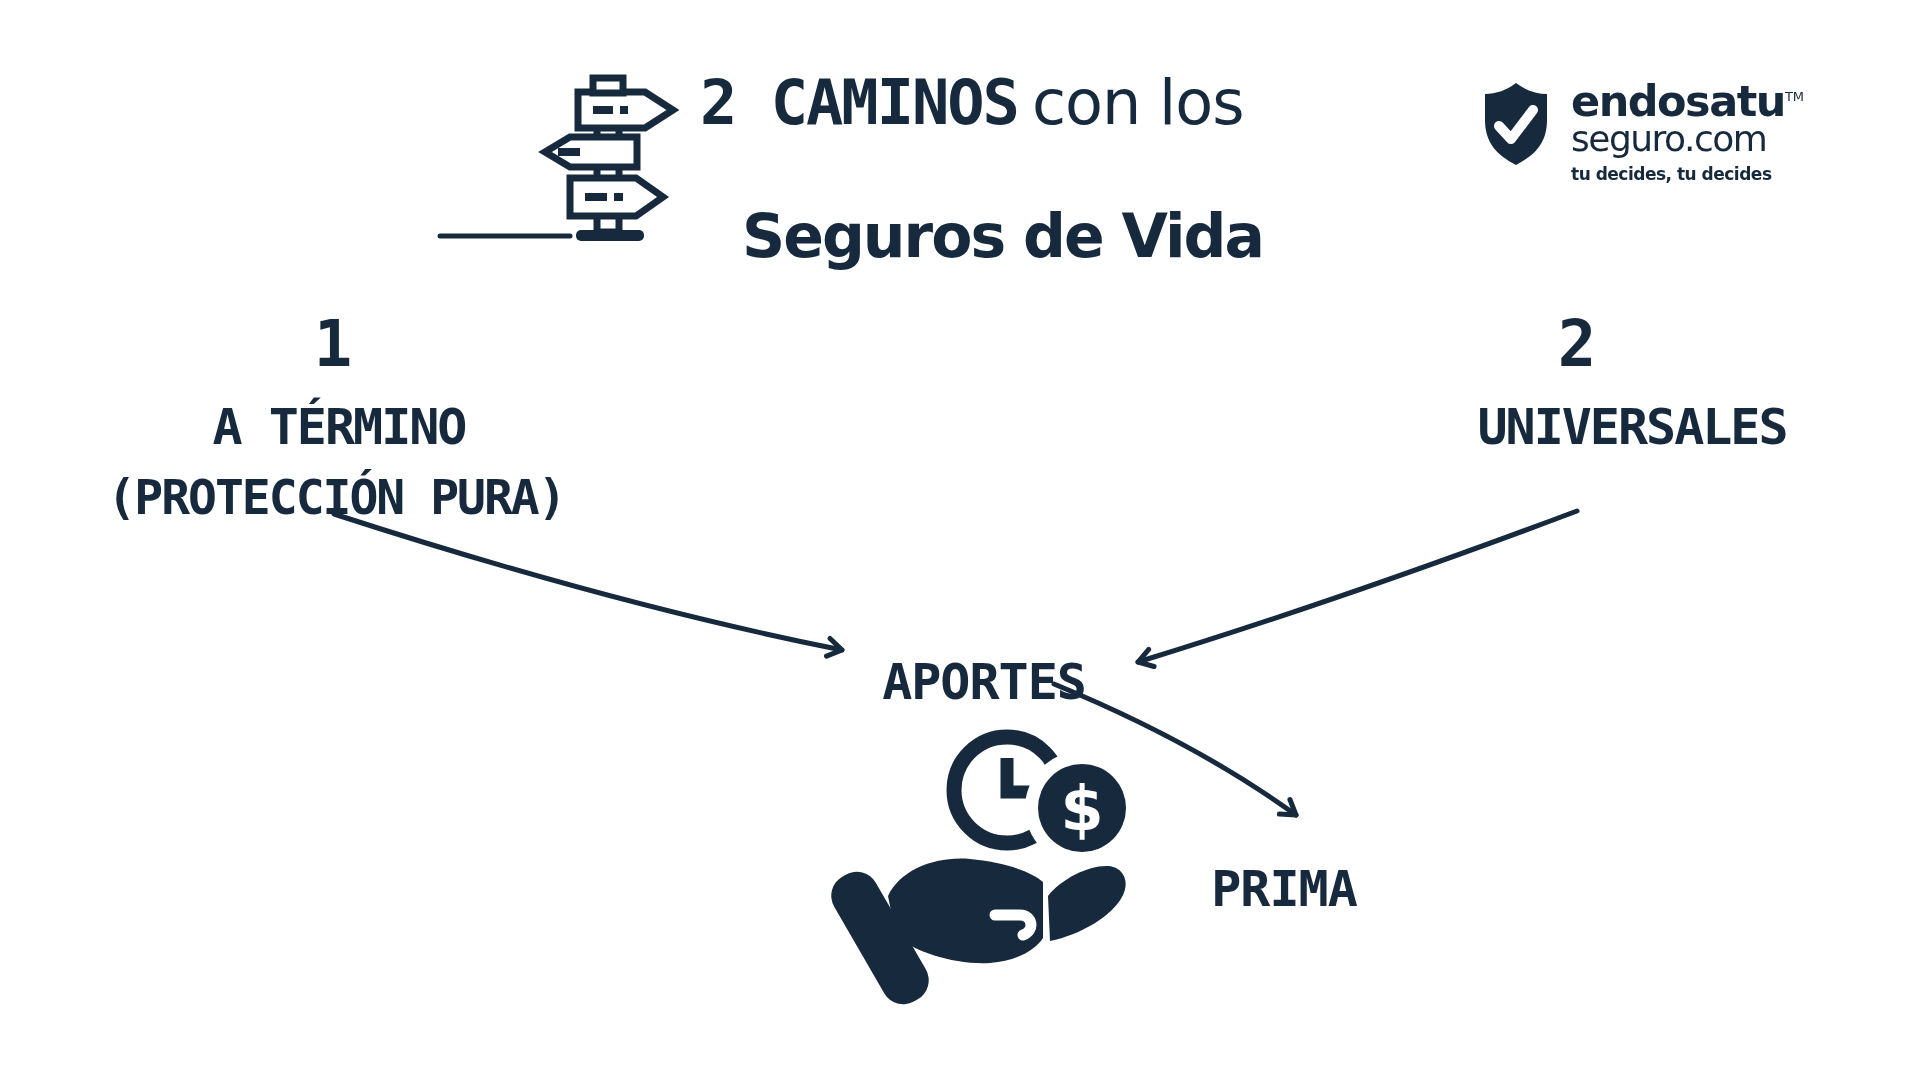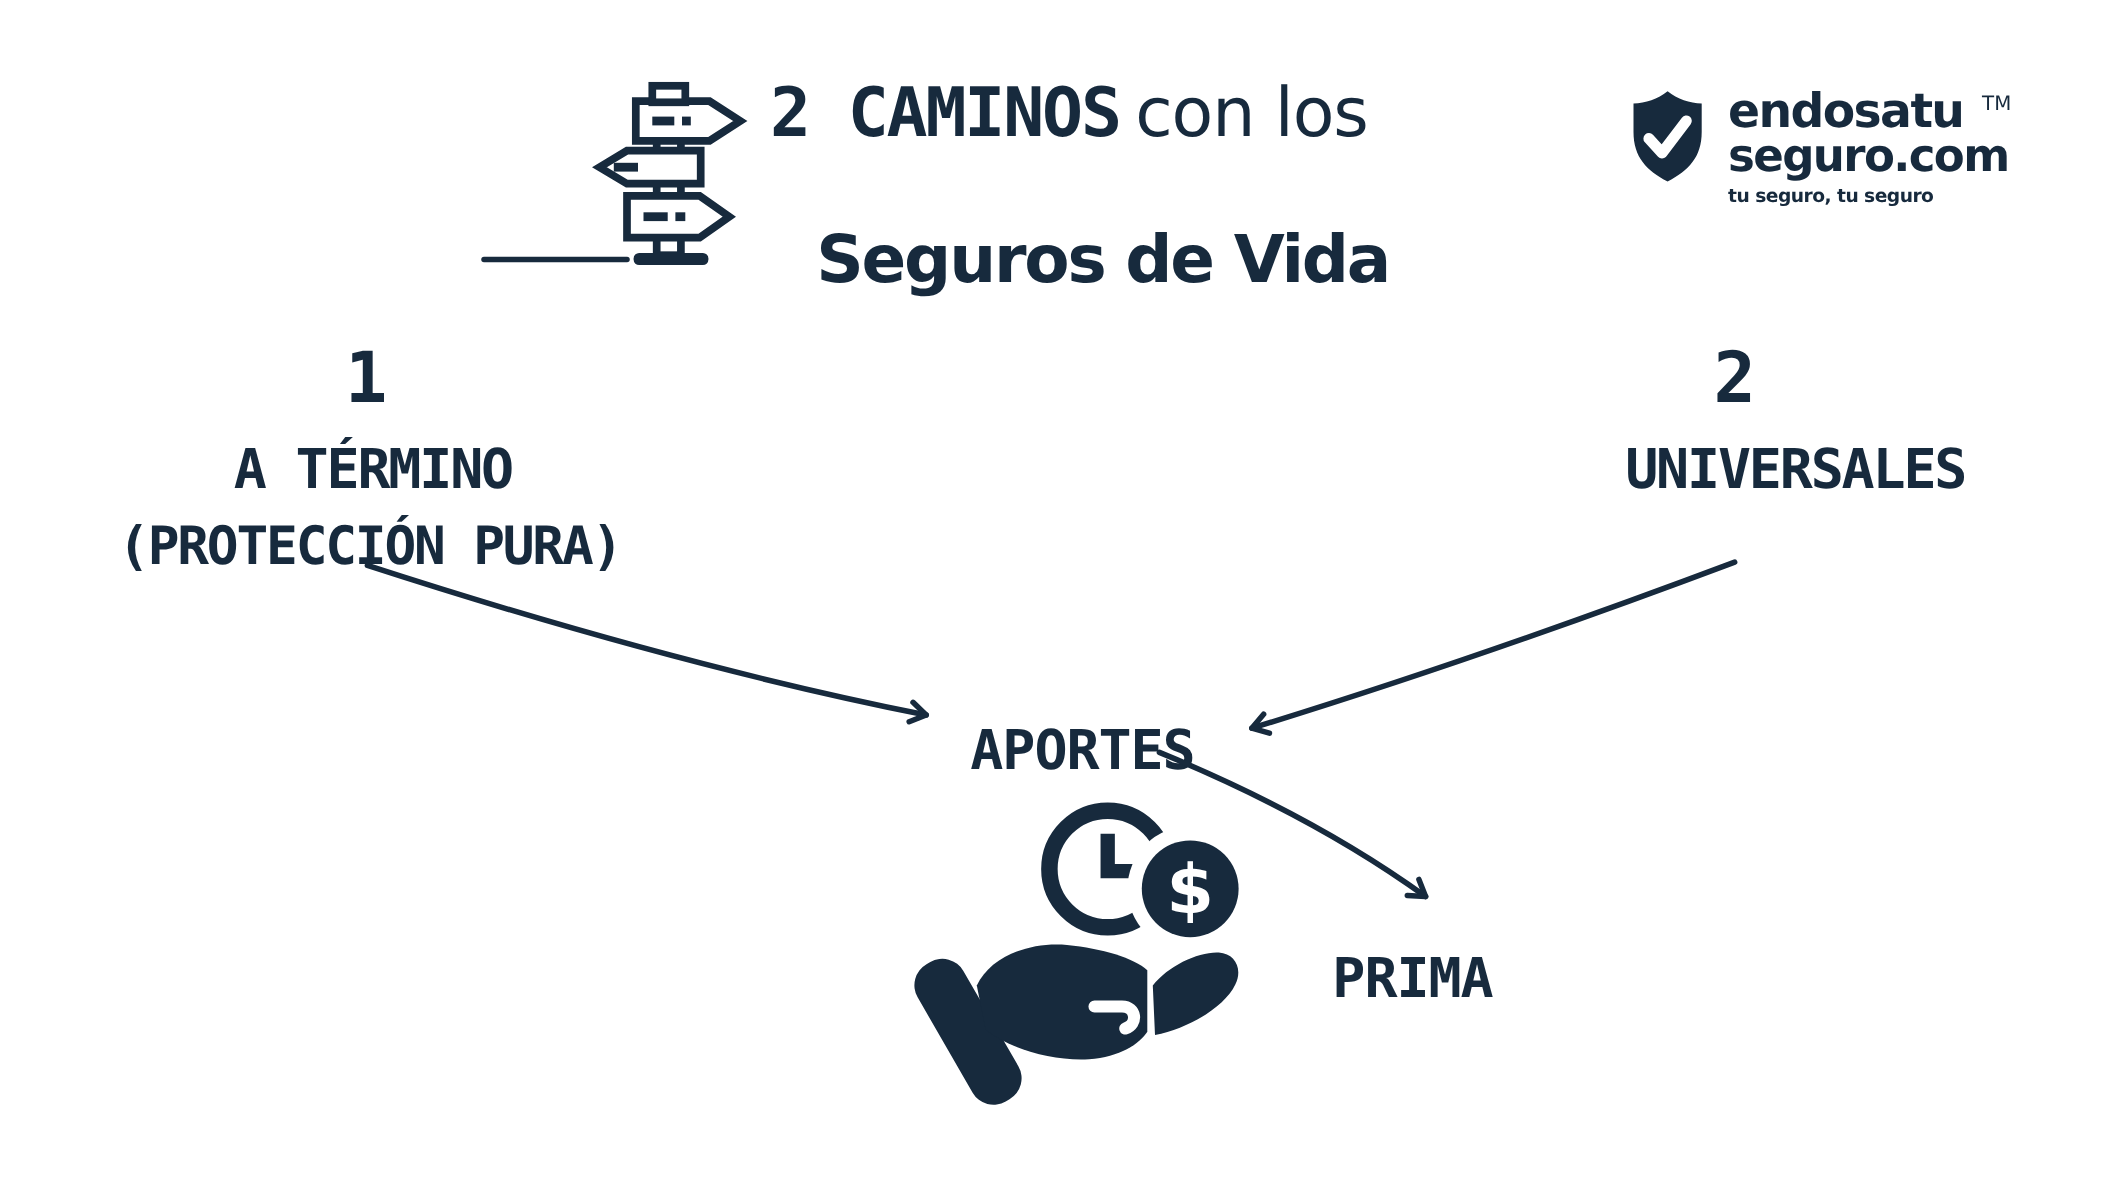--- a/index.html
+++ b/index.html
@@ -14,22 +14,22 @@
   }
   .centerx{transform:translateX(-50%);}
   
   .title-line1{left:700px;top:72px;font-size:62px;line-height:1;white-space:nowrap;}
   .title-bold{font-family:"DejaVu Sans Mono", monospace;font-weight:bold;letter-spacing:-2px;}
   .title-reg{font-family:"DejaVu Sans", sans-serif;font-weight:normal;margin-left:14px;letter-spacing:-1px;}
   .title-line2{left:742px;top:206px;font-size:60px;font-weight:bold;letter-spacing:-2px;line-height:1;white-space:nowrap;}
   
   .logo-text{left:1571px;top:80px;line-height:1;}
   .logo-row1{font-size:43px;font-weight:bold;letter-spacing:-1.5px;white-space:nowrap;}
-  .logo-tm{font-size:18px;font-weight:normal;letter-spacing:0;vertical-align:super;margin-left:17px;text-align:center;}
-  .logo-row2{font-size:41px;font-weight:bold;letter-spacing:-1.5px;margin-top:-2px;white-space:nowrap;}
+  .logo-tm{font-size:13px;font-weight:normal;letter-spacing:0;vertical-align:super;margin-left:0;text-align:center;}
+  .logo-row2{font-size:36px;font-weight:normal;letter-spacing:-1.5px;margin-top:-2px;white-space:nowrap;}
   .logo-tagline{font-size:17px;font-weight:bold;letter-spacing:-0.5px;margin-top:9px;white-space:nowrap;}
   
   .opt-number{font-size:64px;}
   .opt-title{font-size:50px;margin-left:12px;}
   .opt-subtitle{font-size:48px;margin-top:12px;}
   .flow-label{font-size:50px;margin-top:24px;}
   svg{display:block;}
 </style>
 </head>
 <body>
@@ -60,21 +60,21 @@
   </div>
   <div class="abs title-line2">Seguros de Vida</div>
 
   <svg class="abs" style="left:1483px;top:82px;" width="66" height="84" viewBox="0 0 66 84">
     <path d="M33,1 C42,8 53,12 64,12 L64,38 C64,61 52,73 33,83 C14,73 2,61 2,38 L2,12 C13,12 24,8 33,1 Z" fill="#172a3d"></path>
     <path d="M16,44 L28,57 L50,28" fill="none" stroke="#ffffff" stroke-width="10" stroke-linecap="round" stroke-linejoin="round"></path>
   </svg>
   <div class="abs logo-text">
     <div class="logo-row1"><span>endosatu</span><span class="logo-tm">TM</span></div>
     <div class="logo-row2">seguro.com</div>
-    <div class="logo-tagline">tu seguro, tu seguro</div>
+    <div class="logo-tagline">tu decides, tu decides</div>
   </div>
 
   <div class="abs caps centerx opt-number" style="left:332px;top:312px;">1</div>
   <div class="abs caps centerx opt-title" style="left:327px;top:402px;">A TÉRMINO</div>
   <div class="abs caps centerx opt-subtitle" style="left:336px;top:461px;">(PROTECCIÓN PURA)</div>
 
   <div class="abs caps centerx opt-number" style="left:1576px;top:312px;">2</div>
   <div class="abs caps centerx opt-title" style="left:1620px;top:402px;">UNIVERSALES</div>
 
   <div class="abs caps centerx flow-label" style="left:984px;top:633px;letter-spacing:-1px;">APORTES</div>

